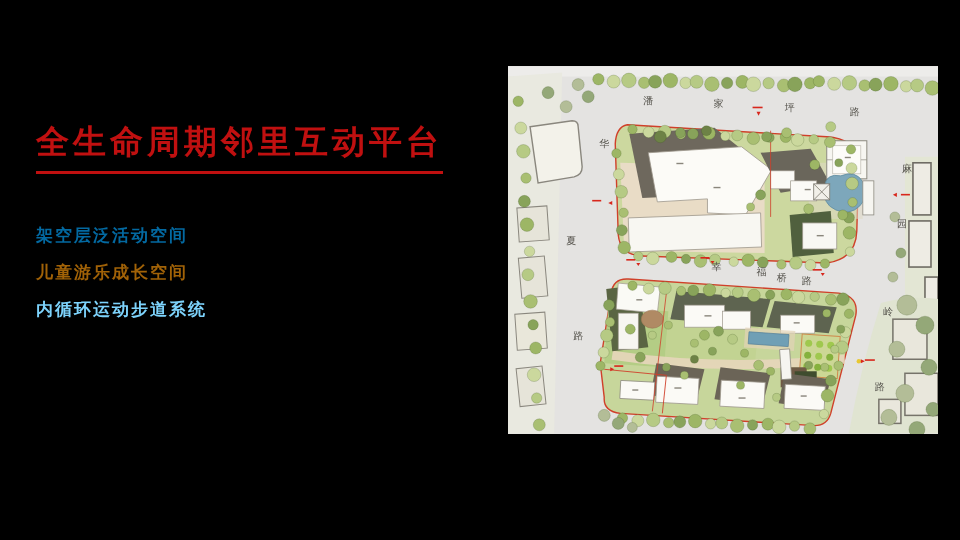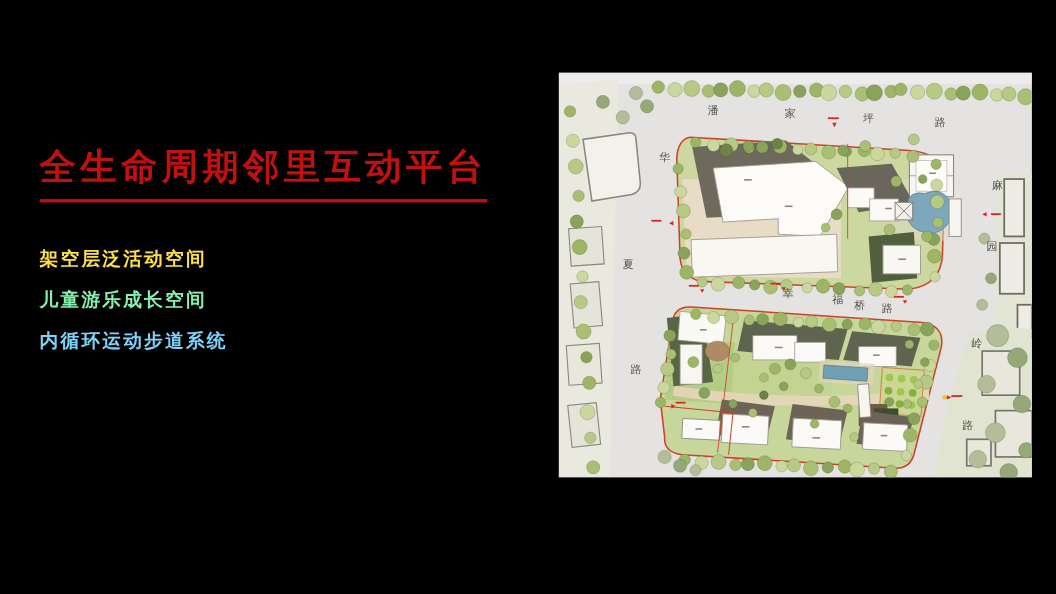--- a/index.html
+++ b/index.html
@@ -1,39 +1,39 @@
 <!DOCTYPE html>
 <html><head>
 <meta charset="utf-8">
 <style>
   html,body{margin:0;padding:0;}
   body{width:960px;height:540px;background:#000;overflow:hidden;
        font-family:"DejaVu Serif","Liberation Serif",serif;}
   .slide{position:relative;width:960px;height:540px;background:#000;}
-  .title{position:absolute;left:36px;top:130px;font-size:33px;font-weight:bold;
+  .title{position:absolute;left:36px;top:120px;font-size:33px;font-weight:bold;
          letter-spacing:4px;color:#c01010;border-bottom:3px solid #c01010;
          padding-bottom:6px;white-space:nowrap;}
   .bullets{position:absolute;left:36px;top:224px;}
   .bullet{font-size:17px;font-weight:bold;color:#fff;letter-spacing:2px;
           margin-bottom:14px;white-space:nowrap;}
   .map{position:absolute;left:508px;top:66px;width:430px;height:368px;
        background:#e6e5e3;overflow:hidden;}
   .map svg{display:block;}
   .roadlabel{font-size:10px;fill:#55534c;font-family:"DejaVu Serif",serif;}
 </style>
 </head>
 <body>
 
 <div class="slide">
 
   <div class="title" style="color: rgb(192, 16, 16); border-bottom-color: rgb(192, 16, 16);">全生命周期邻里互动平台</div>
 
   <div class="bullets">
-    <div class="bullet" style="color: #fde047;">架空层泛活动空间</div>
-    <div class="bullet" style="color: #86efac;">儿童游乐成长空间</div>
+    <div class="bullet" style="color: #0369a1;">架空层泛活动空间</div>
+    <div class="bullet" style="color: #a16207;">儿童游乐成长空间</div>
     <div class="bullet" style="color: #7dd3fc;">内循环运动步道系统</div>
   </div>
 
   <div class="map">
     <svg width="430" height="368" viewBox="0 0 429 366">
 
       <rect x="0" y="0" width="429" height="366" fill="#e4e3e1"></rect>
       <rect x="0" y="0" width="429" height="10" fill="#edecea"></rect>
 
       <g>

